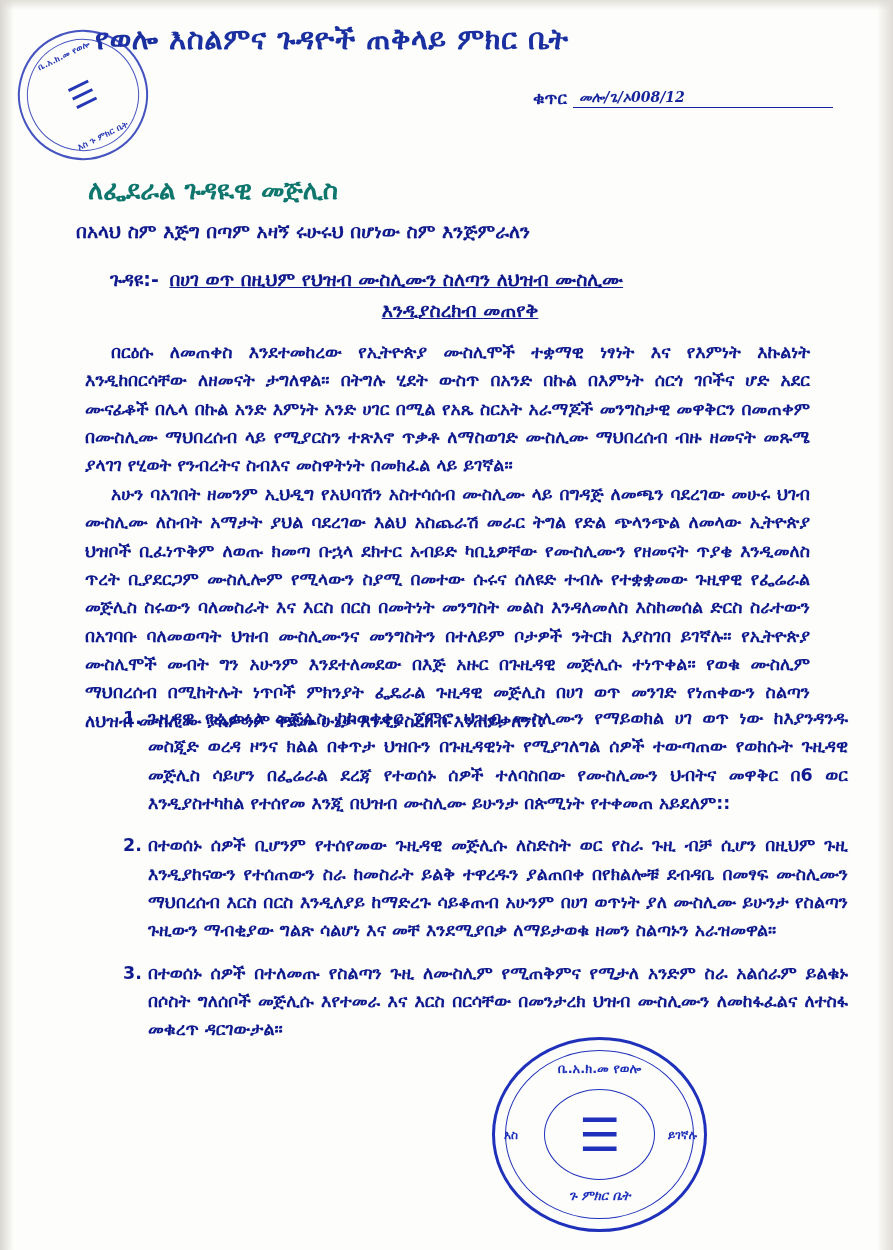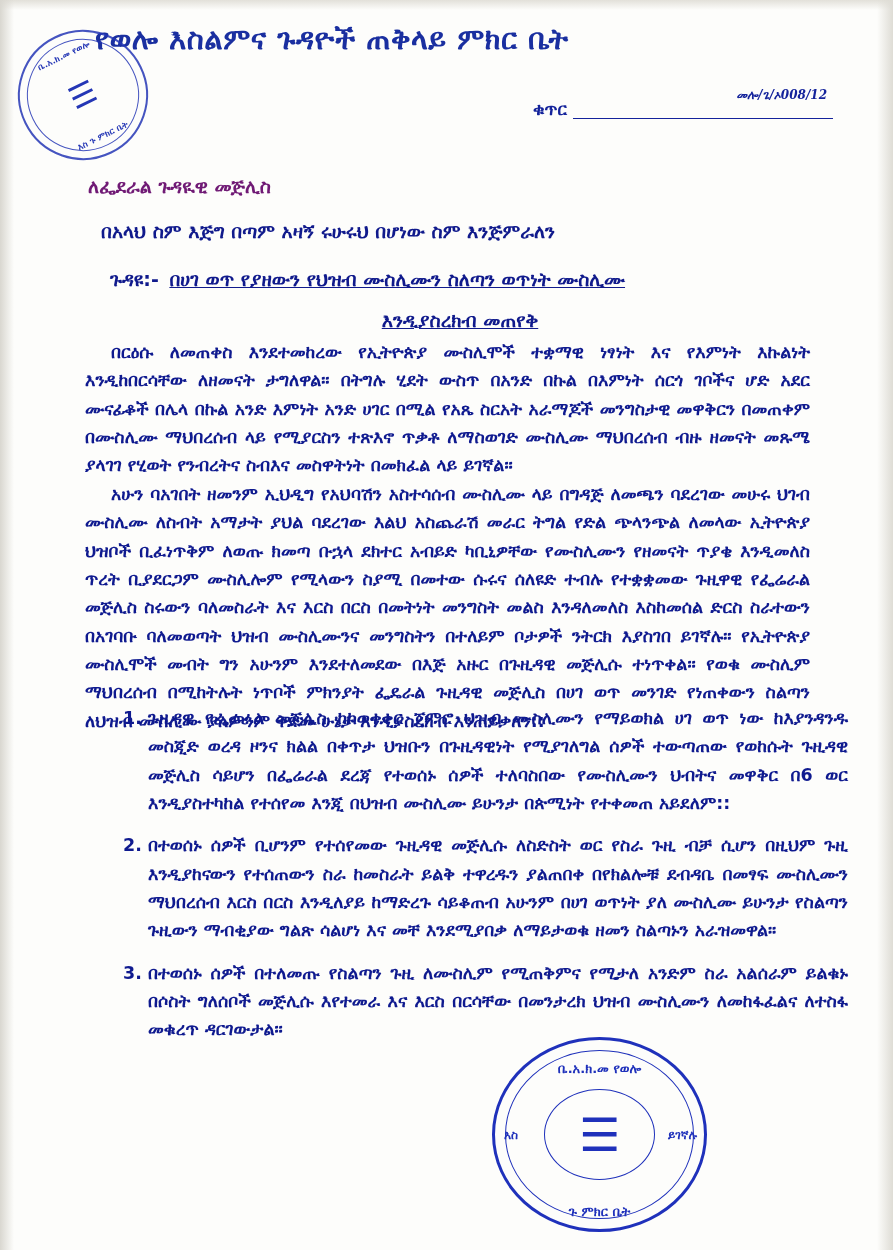--- a/index.html
+++ b/index.html
@@ -109,40 +109,40 @@
     align-items: flex-end;
     margin-bottom: 14px;
     white-space: nowrap;
   }
   .ref-label {
     font-weight: bold;
     margin-right: 6px;
   }
   .ref-value {
     font-family: "DejaVu Sans", sans-serif;
-    font-size: 12px;
+    font-size: 14px;
     border-bottom: 1.5px solid #14239b;
-    padding: 0 6px 16px 6px;
+    padding: 0 6px 1px 6px;
     flex: 1;
-    text-align: right;
+    text-align: left;
     font-weight: bold;
   }
 
   
   .to-line {
     position: absolute;
     left: 88px;
     top: 175px;
-    font-size: 19px;
-    font-weight: bold;
-    color: #701a75;
+    font-size: 26px;
+    font-weight: bold;
+    color: #0f766e;
   }
   .bismillah {
     position: absolute;
-    left: 101px;
+    left: 76px;
     top: 220px;
     font-size: 19px;
     font-weight: bold;
     color: #101a8c;
   }
   .subject {
     position: absolute;
     left: 110px;
     top: 265px;
     width: 700px;
@@ -152,21 +152,21 @@
     line-height: 1.5;
   }
   .subject .subject-label { margin-right: 4px; }
   .subject .subject-text {
     text-decoration: underline;
   }
   .subject .subject-line2 {
     display: block;
     text-align: center;
     text-decoration: underline;
-    margin-top: 12px;
+    margin-top: 2px;
   }
 
   .para {
     position: absolute;
     left: 85px;
     width: 725px;
     font-size: 17.5px;
     line-height: 1.62;
     color: #0f1a8f;
     text-align: justify;
@@ -220,21 +220,21 @@
   .stamp-bottom .bottom-text {
     position: absolute;
     left: 0;
     width: 100%;
     text-align: center;
     color: #1f31bb;
     font-size: 13px;
     font-weight: bold;
   }
   .stamp-bottom .top-text { top: 24px; }
-  .stamp-bottom .bottom-text { bottom: 12px; }
+  .stamp-bottom .bottom-text { bottom: 28px; font-style: italic; }
   .stamp-bottom .mid-left,
   .stamp-bottom .mid-right {
     position: absolute;
     top: 50%;
     transform: translateY(-50%);
     color: #1f31bb;
     font-size: 12px;
     font-weight: bold;
   }
   .stamp-bottom .mid-left { left: 12px; }
@@ -280,21 +280,21 @@
       <span class="ref-value hand">መሎ/ጌ/ኦ008/12</span>
     </div>
   </div>
 
   <div class="to-line">ለፌደራል ጉዳዪዊ መጅሊስ</div>
 
   <div class="bismillah">በአላህ ስም እጅግ በጣም አዛኝ ሩሁሩህ በሆነው ስም እንጅምራለን</div>
 
   <div class="subject">
     <span class="subject-label">ጉዳዩ:-</span>
-    <span class="subject-text">በሀገ ወጥ የያዘውን የህዝብ ሙስሊሙን ስለጣን ወጥነት ሙስሊሙ</span>
+    <span class="subject-text">በሀገ ወጥ በዚህም የህዝብ ሙስሊሙን ስለጣን ለህዝብ ሙስሊሙ</span>
     <span class="subject-line2">እንዲያስረክብ መጠየቅ</span>
   </div>
 
   <div class="para p1">
     <span class="indent"></span><span>በርዕሱ ለመጠቀስ እንደተመከረው የኢትዮጵያ ሙስሊሞች ተቋማዊ ነፃነት እና የእምነት እኩልነት እንዲከበርሳቸው ለዘመናት ታግለዋል። በትግሉ ሂደት ውስጥ በአንድ በኩል በእምነት ሰርጎ ገቦችና ሆድ አደር ሙናፊቆች በሌላ በኩል አንድ እምነት አንድ ሀገር በሚል የአጼ ስርአት አራማጆች መንግስታዊ መዋቅርን በመጠቀም በሙስሊሙ ማህበረሰብ ላይ የሚያርስን ተጽእኖ ጥቃቶ ለማስወገድ ሙስሊሙ ማህበረሰብ ብዙ ዘመናት መጹሜ ያላገገ የሂወት የንብረትና ስብእና መስዋትነት በመክፈል ላይ ይገኛል።</span>
   </div>
 
   <div class="para p2">
     <span class="indent"></span><span>አሁን ባአገበት ዘመንም ኢህዲግ የአህባሽን አስተሳሰብ ሙስሊሙ ላይ በግዳጅ ለመጫን ባደረገው መሁሩ ህገብ ሙስሊሙ ለስብት አማታት ያህል ባደረገው እልህ አስጨራሽ መራር ትግል የድል ጭላንጭል ለመላው ኢትዮጵያ ህዝቦች ቢፈነጥቅም ለወጡ ክመጣ ቡኋላ ደክተር አብይድ ካቢኒዎቸው የሙስሊሙን የዘመናት ጥያቄ እንዲመለስ ጥረት ቢያደርጋም ሙስሊሎም የሚላውን ስያሚ በመተው ሱሩና ሰለዩድ ተብሉ የተቋቋመው ጉዚዋዊ የፌሬራል መጅሊስ ስሩውን ባለመስራት እና እርስ በርስ በመትነት መንግስት መልስ እንዳለመለስ እስከመሰል ድርስ ስራተውን በአገባቡ ባለመወጣት ህዝብ ሙስሊሙንና መንግስትን በተለይም ቦታዎች ንትርክ እያስገበ ይገኛሉ። የኢትዮጵያ ሙስሊሞች መብት ግን አሁንም እንደተለመደው በእጅ አዙር በጉዚዳዊ መጅሊሱ ተነጥቀል። የወቁ ሙስሊም ማህበረሰብ በሚከትሉት ነጥቦች ምክንያት ፌዴራል ጉዚዳዊ መጅሊስ በሀገ ወጥ መንገድ የነጠቀውን ስልጣን ለህዝብ ሙስሊሙ ያለምንም ቅድመ ሁኔታ እንዲያስረክብ እንጠይቃለን::</span>
   </div>

